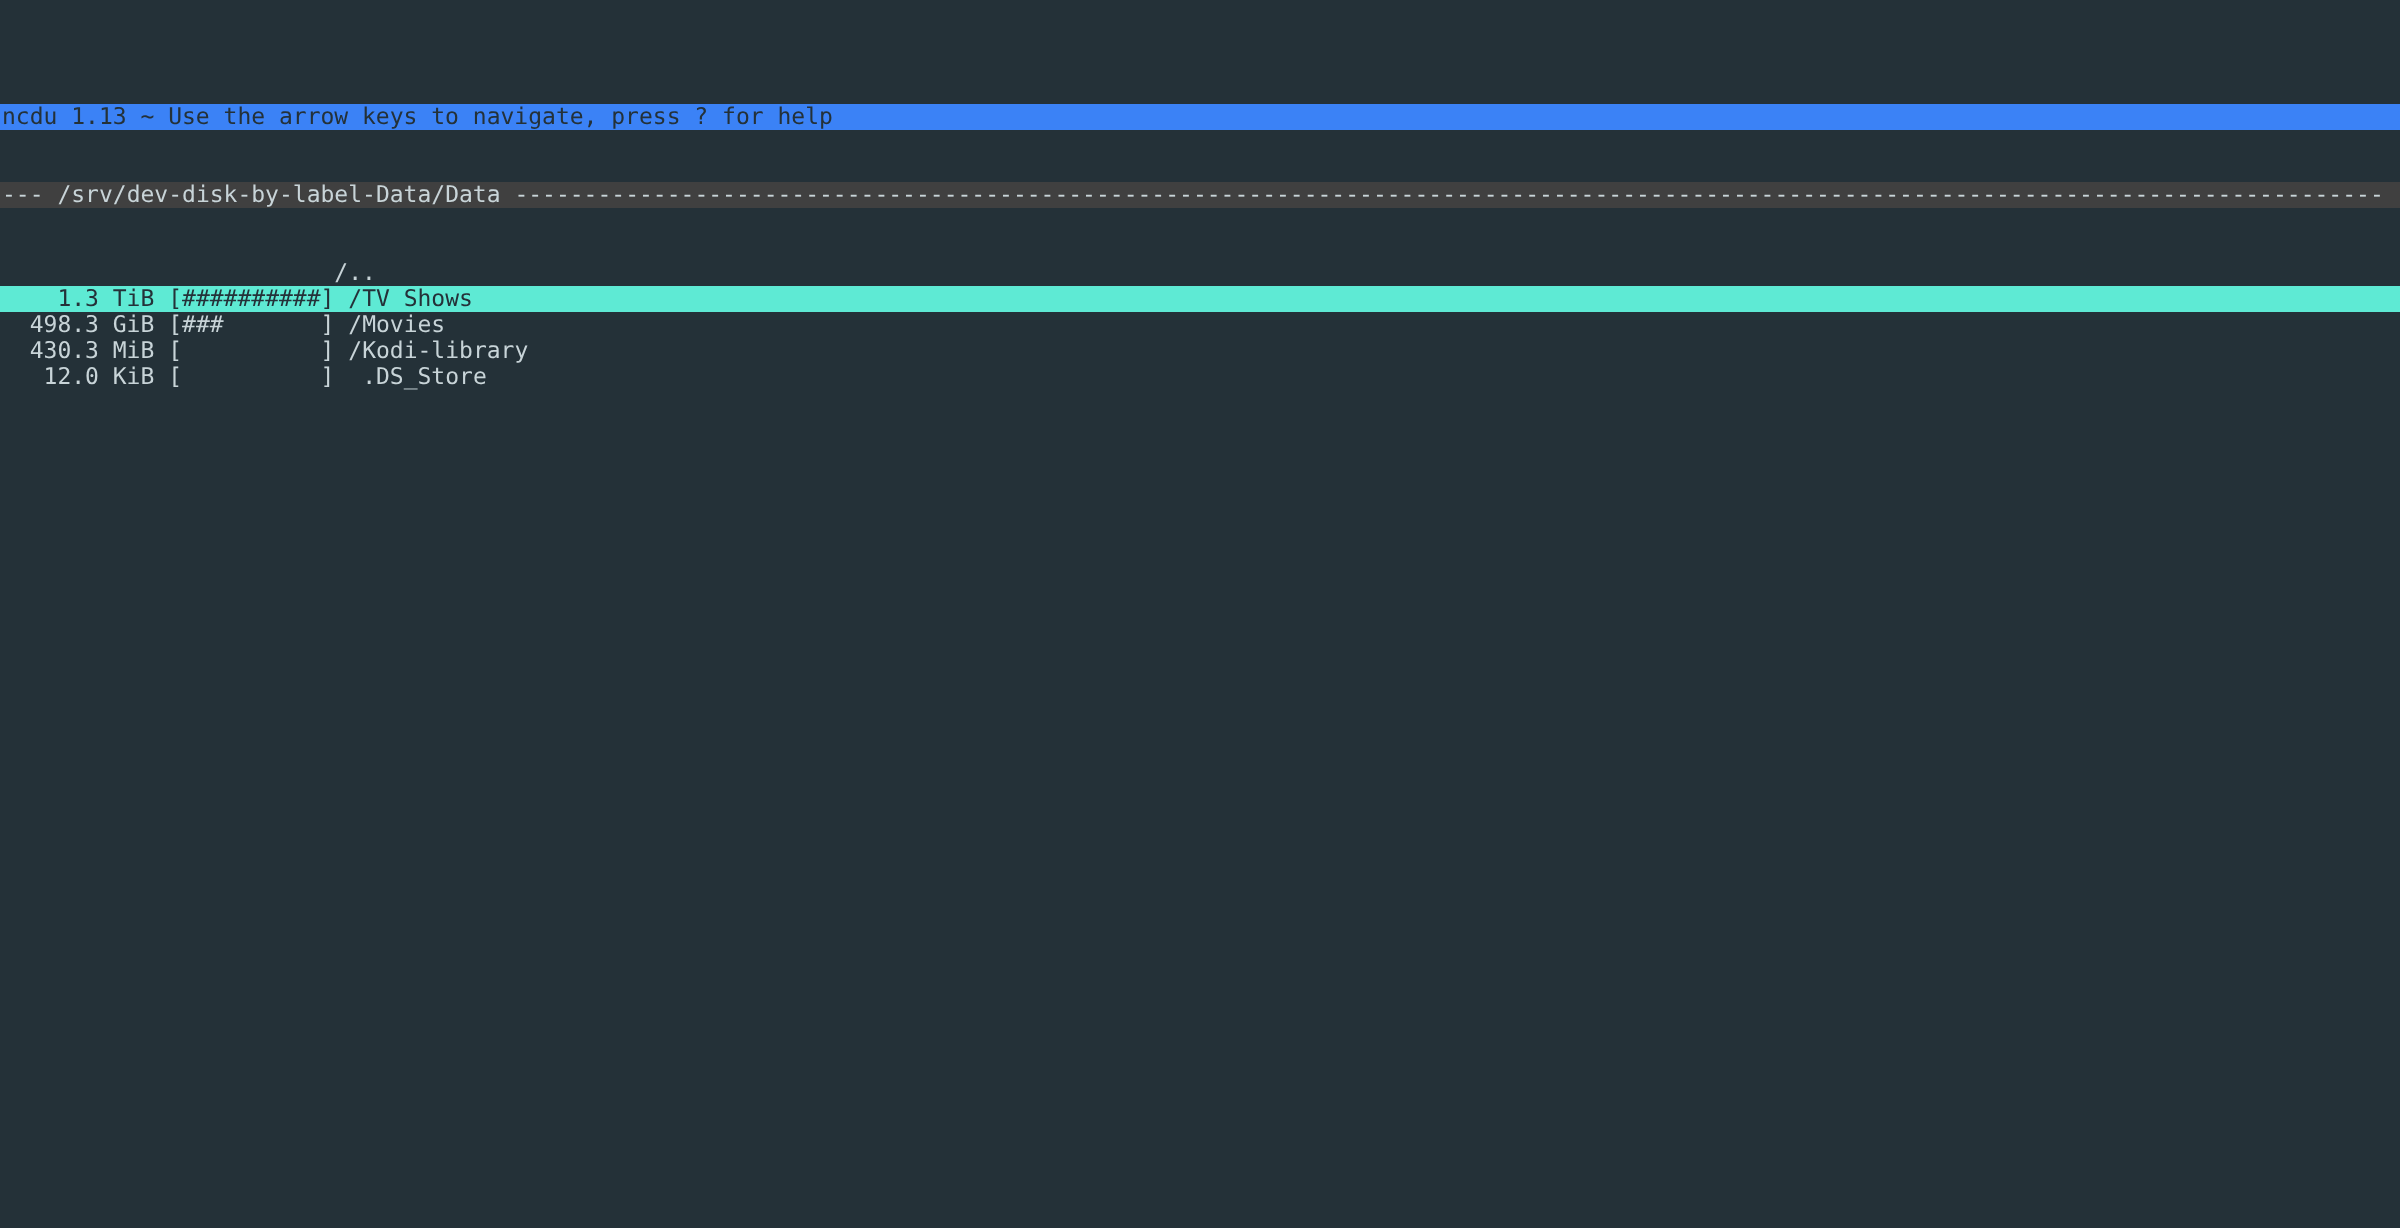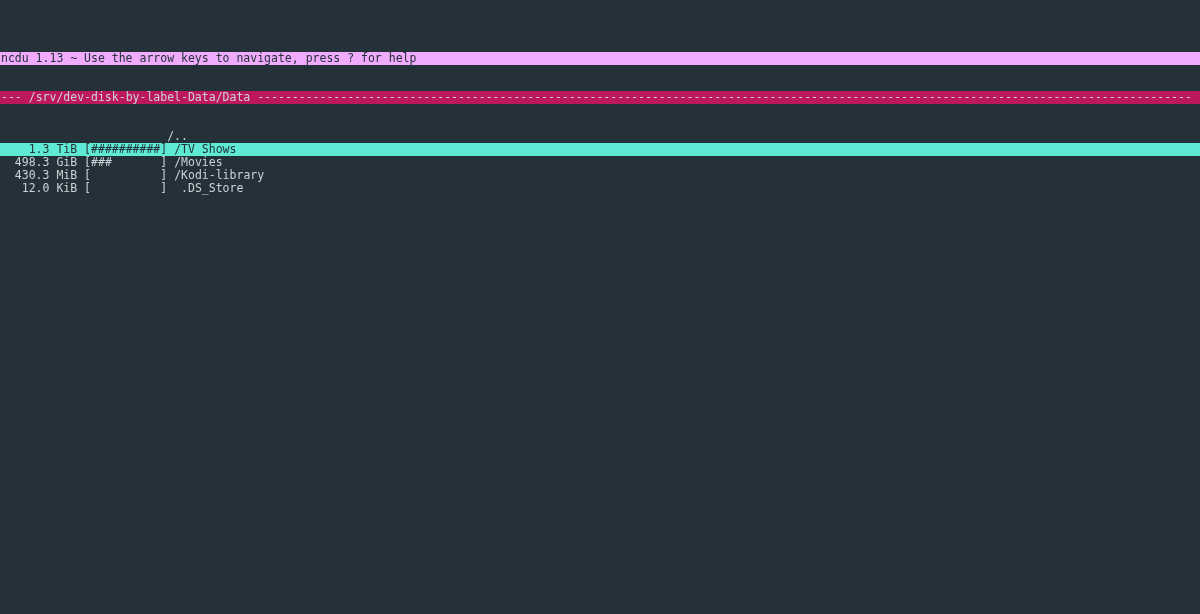--- a/index.html
+++ b/index.html
@@ -11,27 +11,27 @@
     width: 1200px;
     height: 614px;
     background: #243138;
     font-family: "Menlo", "Consolas", "DejaVu Sans Mono", monospace;
     font-size: 11.5px;
     line-height: 13px;
     overflow: hidden;
     white-space: pre;
   }
   .header-bar {
-    background: #f0abfc;
+    background: #3b82f6;
     color: #243138;
     height: 13px;
     padding: 0 1px;
   }
   .path-bar {
-    background: #be185d;
+    background: #404040;
     color: #c8d4d8;
     height: 13px;
     padding: 0 1px;
     overflow: hidden;
   }
   .content {
     background: #243138;
     color: #c8d4d8;
     height: calc(614px - 13px - 13px - 13px);
   }

